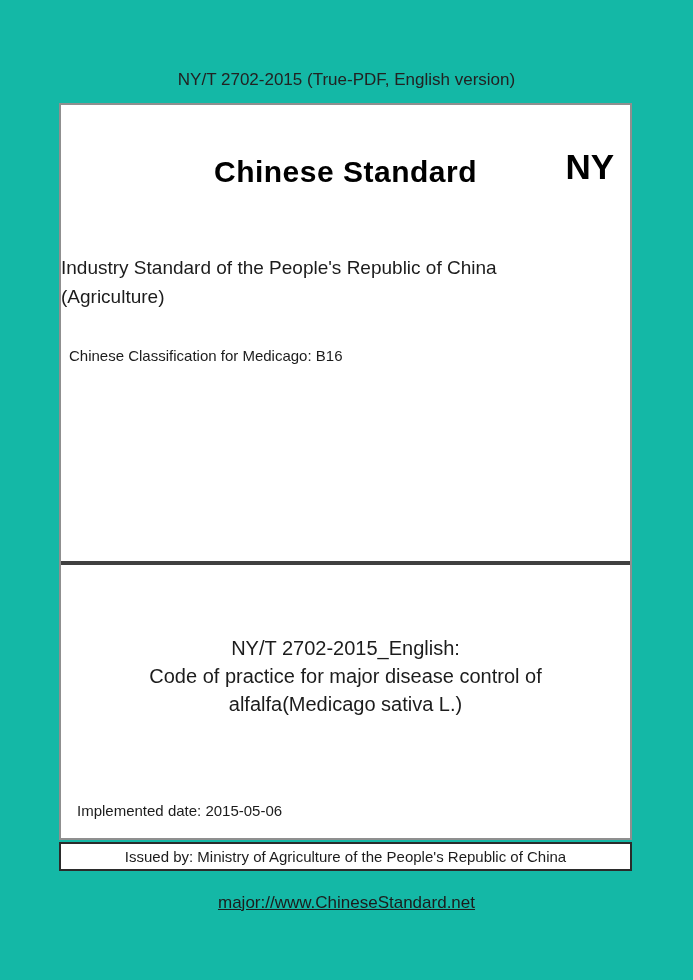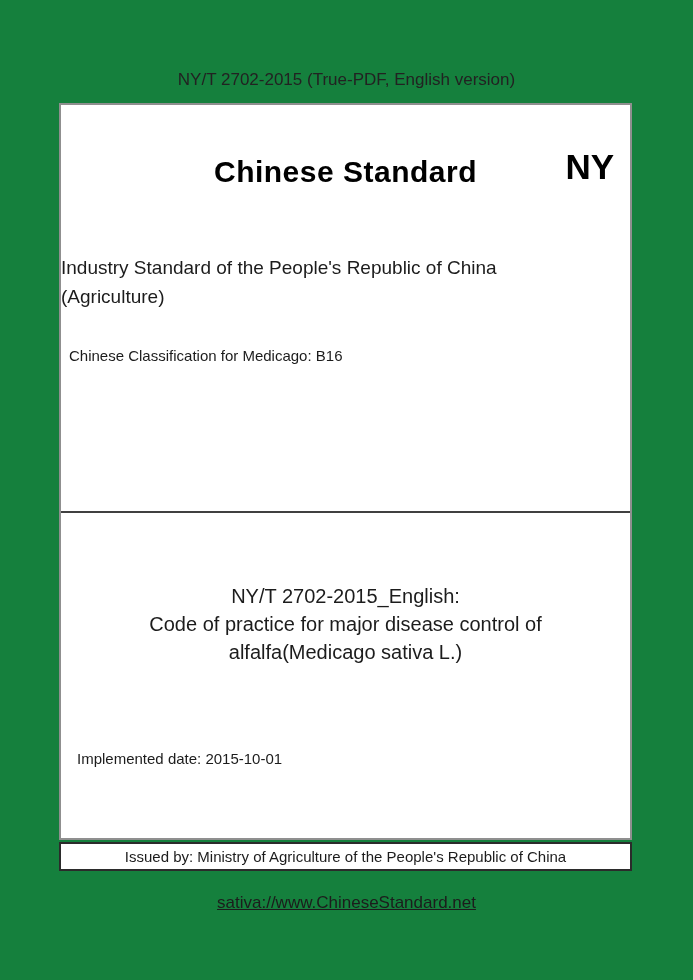--- a/index.html
+++ b/index.html
@@ -1,21 +1,21 @@
 <!DOCTYPE html>
 <html><head>
 <meta charset="utf-8">
 <style>
   * { margin: 0; padding: 0; box-sizing: border-box; }
   html, body { background: #ffffff; }
   .page {
     position: relative;
     width: 693px;
     height: 980px;
-    background: #15803d;
+    background: #14b8a6;
     font-family: "Liberation Sans", sans-serif;
     color: #1c1c1c;
     overflow: hidden;
   }
   .doc-header {
     position: absolute;
     top: 70px;
     left: 0;
     width: 100%;
     text-align: center;
@@ -27,22 +27,22 @@
     left: 59px;
     top: 103px;
     width: 573px;
     height: 737px;
     border: 2px solid #8f8f8f;
     background: #ffffff;
   }
   .box-top {
     position: relative;
     width: 100%;
-    height: 408px;
-    border-bottom: 2px solid #404040;
+    height: 460px;
+    border-bottom: 4px solid #404040;
   }
   .box-bottom {
     position: relative;
     width: 100%;
     height: 293px;
   }
   .brand-title {
     position: absolute;
     top: 50px;
     left: 0;
@@ -159,27 +159,27 @@
     </div>
 
     <div class="box-bottom">
       <div class="english-title">
         <div>NY/T 2702-2015_English:</div>
         <div>Code of practice for major disease control of</div>
         <div>alfalfa(Medicago sativa L.)</div>
       </div>
 
       <div class="dates-row">
-        <span>Implemented date: 2015-10-01</span>
+        <span>Implemented date: 2015-05-06</span>
       </div>
     </div>
 
   </div>
 
   <div class="issuer-box">
     <span>Issued by: Ministry of Agriculture of the People's Republic of China</span>
   </div>
 
   <div class="footer">
-    <a href="#">sativa://www.ChineseStandard.net</a>
+    <a href="#">major://www.ChineseStandard.net</a>
   </div>
 
 </div>
 
 </body></html>

